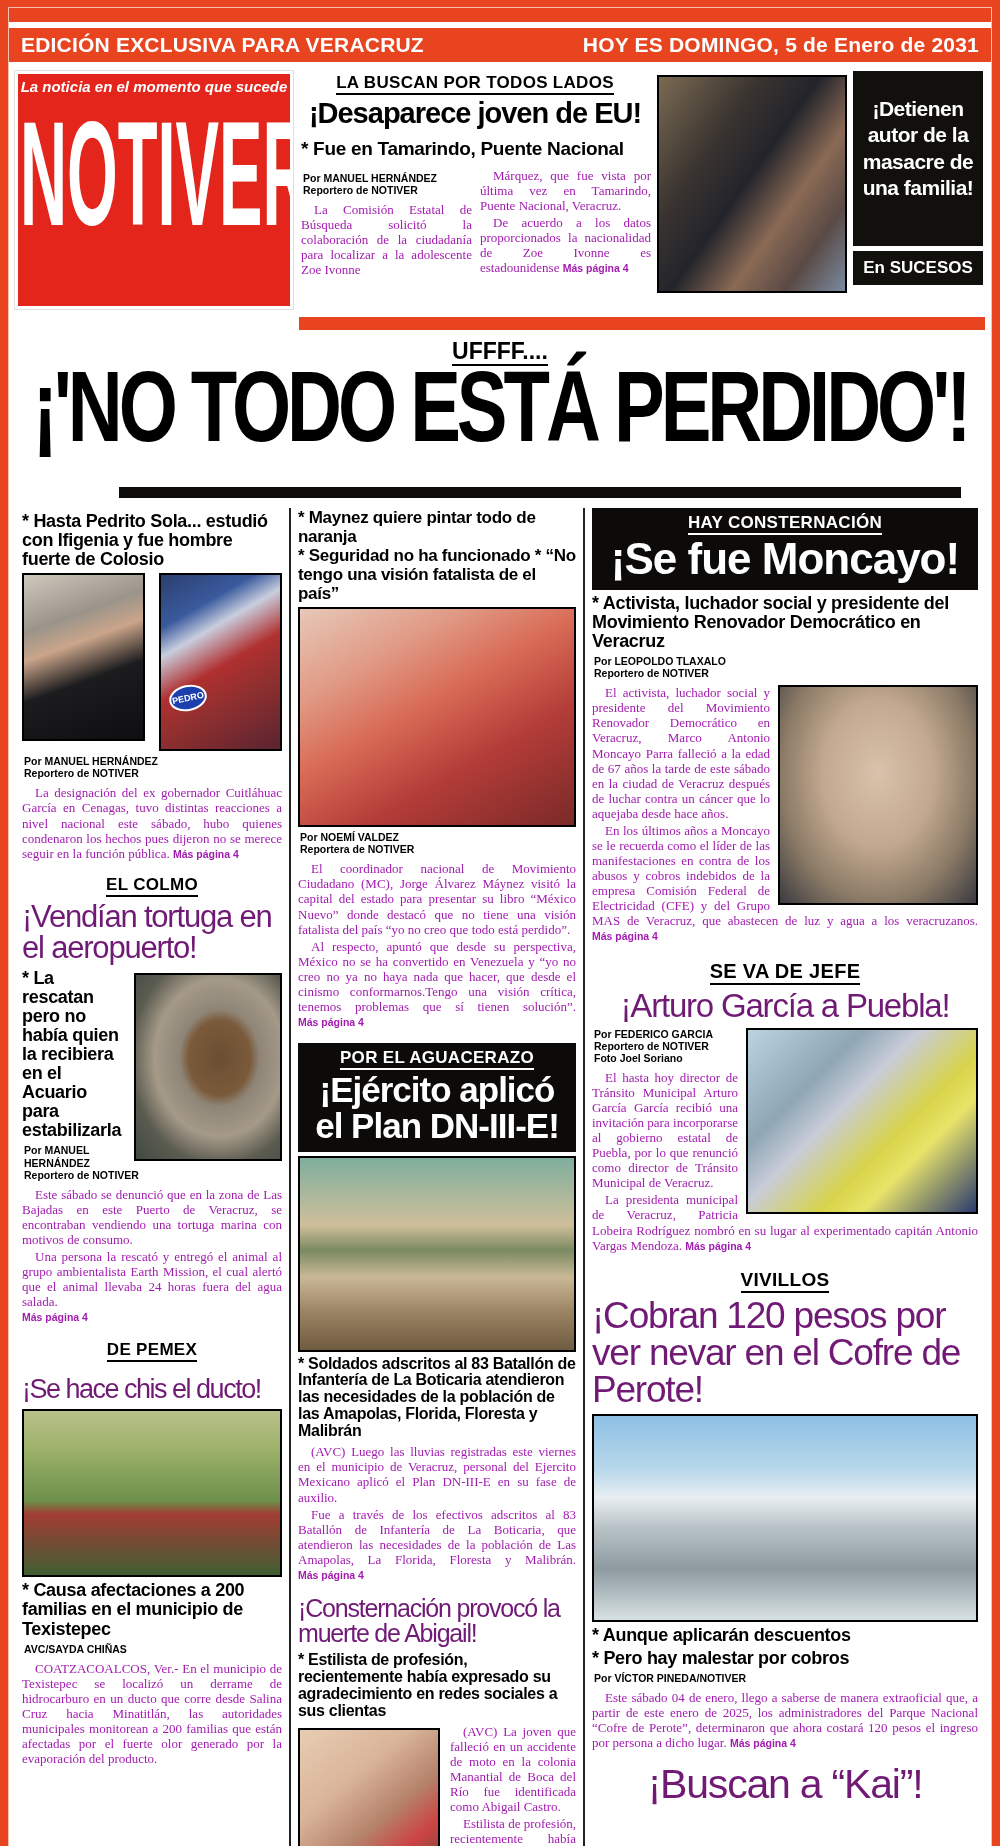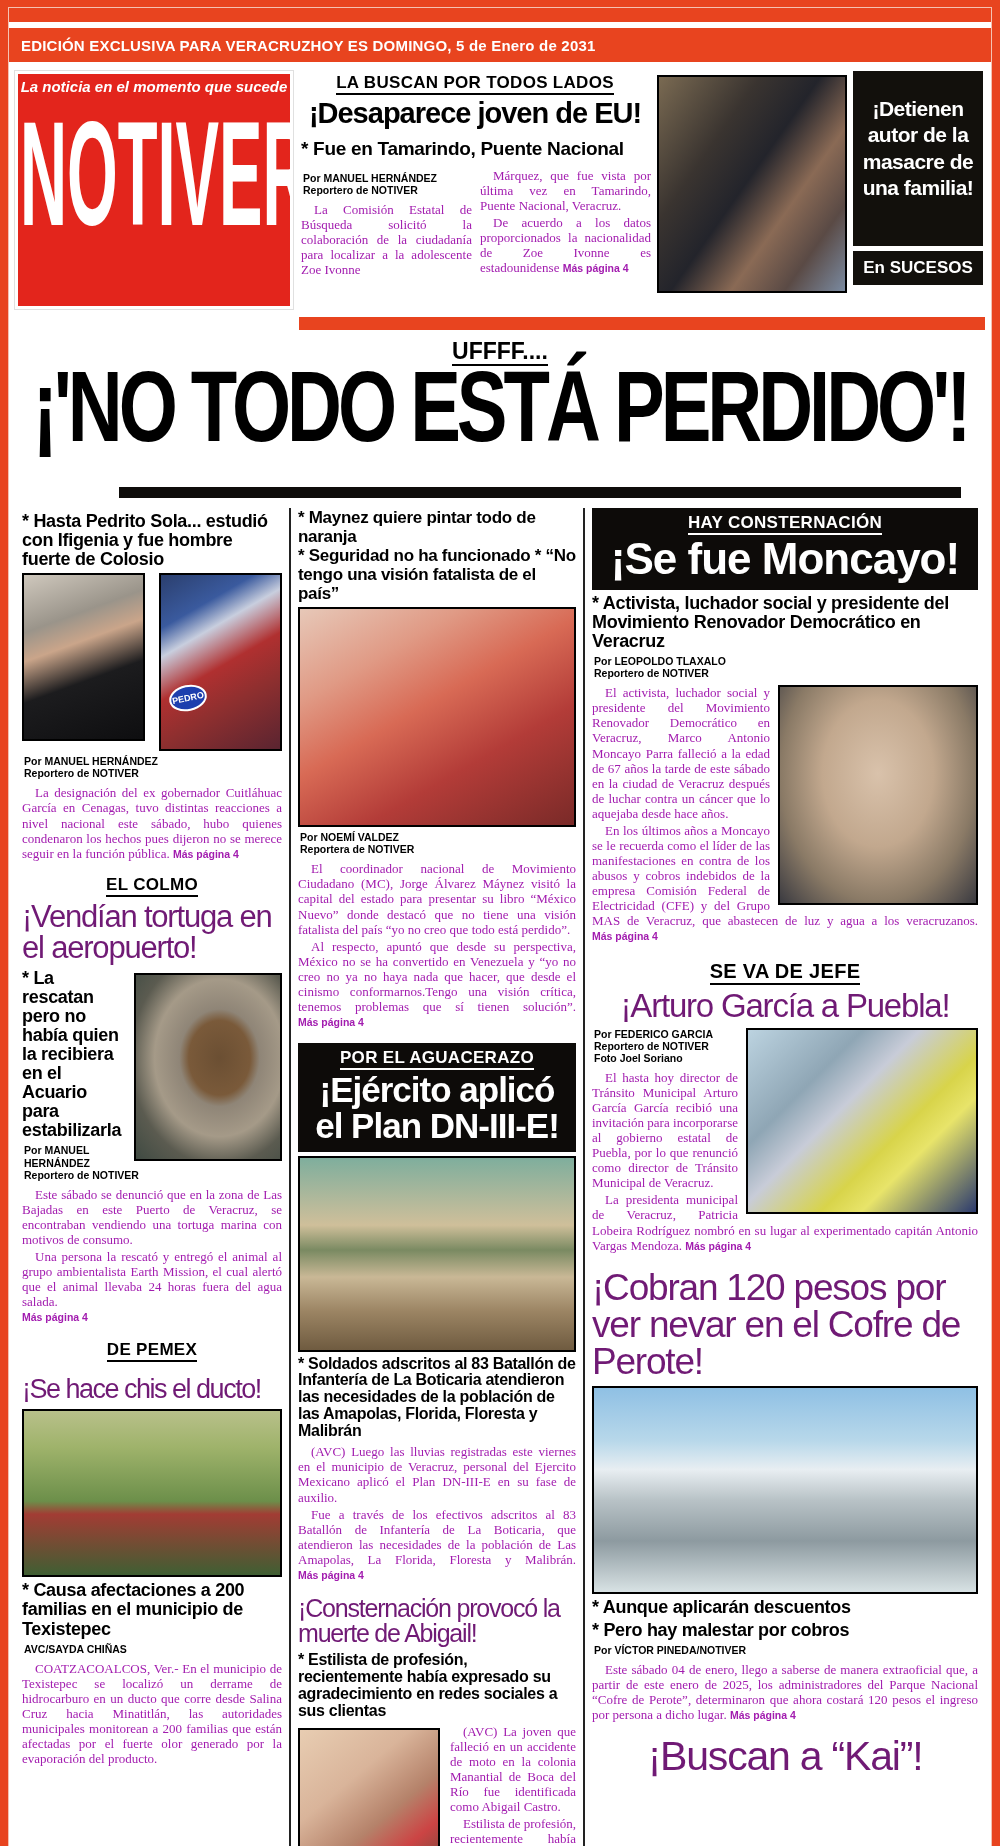--- a/index.html
+++ b/index.html
@@ -2,22 +2,22 @@
 <html><head>
 <meta charset="utf-8">
 <style>
   html,body{margin:0;padding:0;background:#c22511;}
   body{width:1000px;font-family:"Liberation Sans",sans-serif;-webkit-font-smoothing:antialiased;}
   .frame{box-sizing:border-box;width:1000px;min-height:1846px;background:#E8441F;padding:7px 8px 0 8px;}
   .page{background:#fff;box-sizing:border-box;border:1px solid #f5c2b2;}
 
   
   .topstrip{height:14px;background:#E8441F;border-bottom:4px solid #fff;}
-  .banner{display:flex;justify-content:flex-start;align-items:center;background:#E8441F;
-          color:#fff;font-weight:bold;font-size:15px;height:34px;padding:0 12px;letter-spacing:.2px;
+  .banner{display:flex;justify-content:space-between;align-items:center;background:#E8441F;
+          color:#fff;font-weight:bold;font-size:21px;height:34px;padding:0 12px;letter-spacing:.2px;
           border-top:2px solid #fff;border-bottom:3px solid #fff;}
 
   
   .masthead{display:grid;grid-template-columns:278px 352px 190px 1fr;gap:6px;padding:6px 6px 0 6px;background:#fff;}
   .logo-box{background:#E3251C;border:3px solid #fff;outline:1px solid #e0e0e0;height:224px;overflow:hidden;padding:4px 2px;}
   .tagline{color:#fff;font-weight:bold;font-style:italic;font-size:15px;white-space:nowrap;text-align:center;}
   .logo-word{color:#fff;font-weight:900;font-size:148px;line-height:158px;white-space:nowrap;
              display:inline-block;transform:scaleX(.44);transform-origin:left center;letter-spacing:0px;}
   .lead{padding-top:2px;}
   .kicker{font-weight:900;text-align:center;font-size:17px;letter-spacing:.3px;}
@@ -254,20 +254,21 @@
         <div class="byline">
           <span>Por FEDERICO GARCIA</span><br><span>Reportero de NOTIVER</span><br><span>Foto Joel Soriano</span>
         </div>
         <div class="body">
           <p>El hasta hoy director de Tránsito Municipal Arturo García García  recibió una invitación para incorporarse al gobierno estatal de Puebla, por lo que renunció como director de Tránsito Municipal de Veracruz.</p>
           <p><span>La presidenta municipal de Veracruz, Patricia Lobeira Rodríguez  nombró en su lugar al experimentado capitán Antonio Vargas Mendoza.</span> <span class="more">Más página 4</span></p>
         </div>
       </div>
 
       <div class="story">
+        <div class="kicker" style="font-size:19px"><span>VIVILLOS</span></div>
         <div class="headline h-cofre">¡Cobran 120 pesos por ver nevar en el Cofre de Perote!</div>
         <div class="photo ph-snow"></div>
         <div class="subhead">*  Aunque aplicarán descuentos</div>
         <div class="subhead">*  Pero hay malestar por cobros</div>
         <div class="byline">Por VÍCTOR PINEDA/NOTIVER</div>
         <div class="body">
           <p><span>Este sábado 04 de enero, llego a saberse de manera extraoficial que, a partir de este enero de 2025, los administradores del Parque Nacional “Cofre de Perote”, determinaron que ahora costará 120 pesos el ingreso por persona a dicho lugar.</span> <span class="more">Más página 4</span></p>
         </div>
       </div>
 

